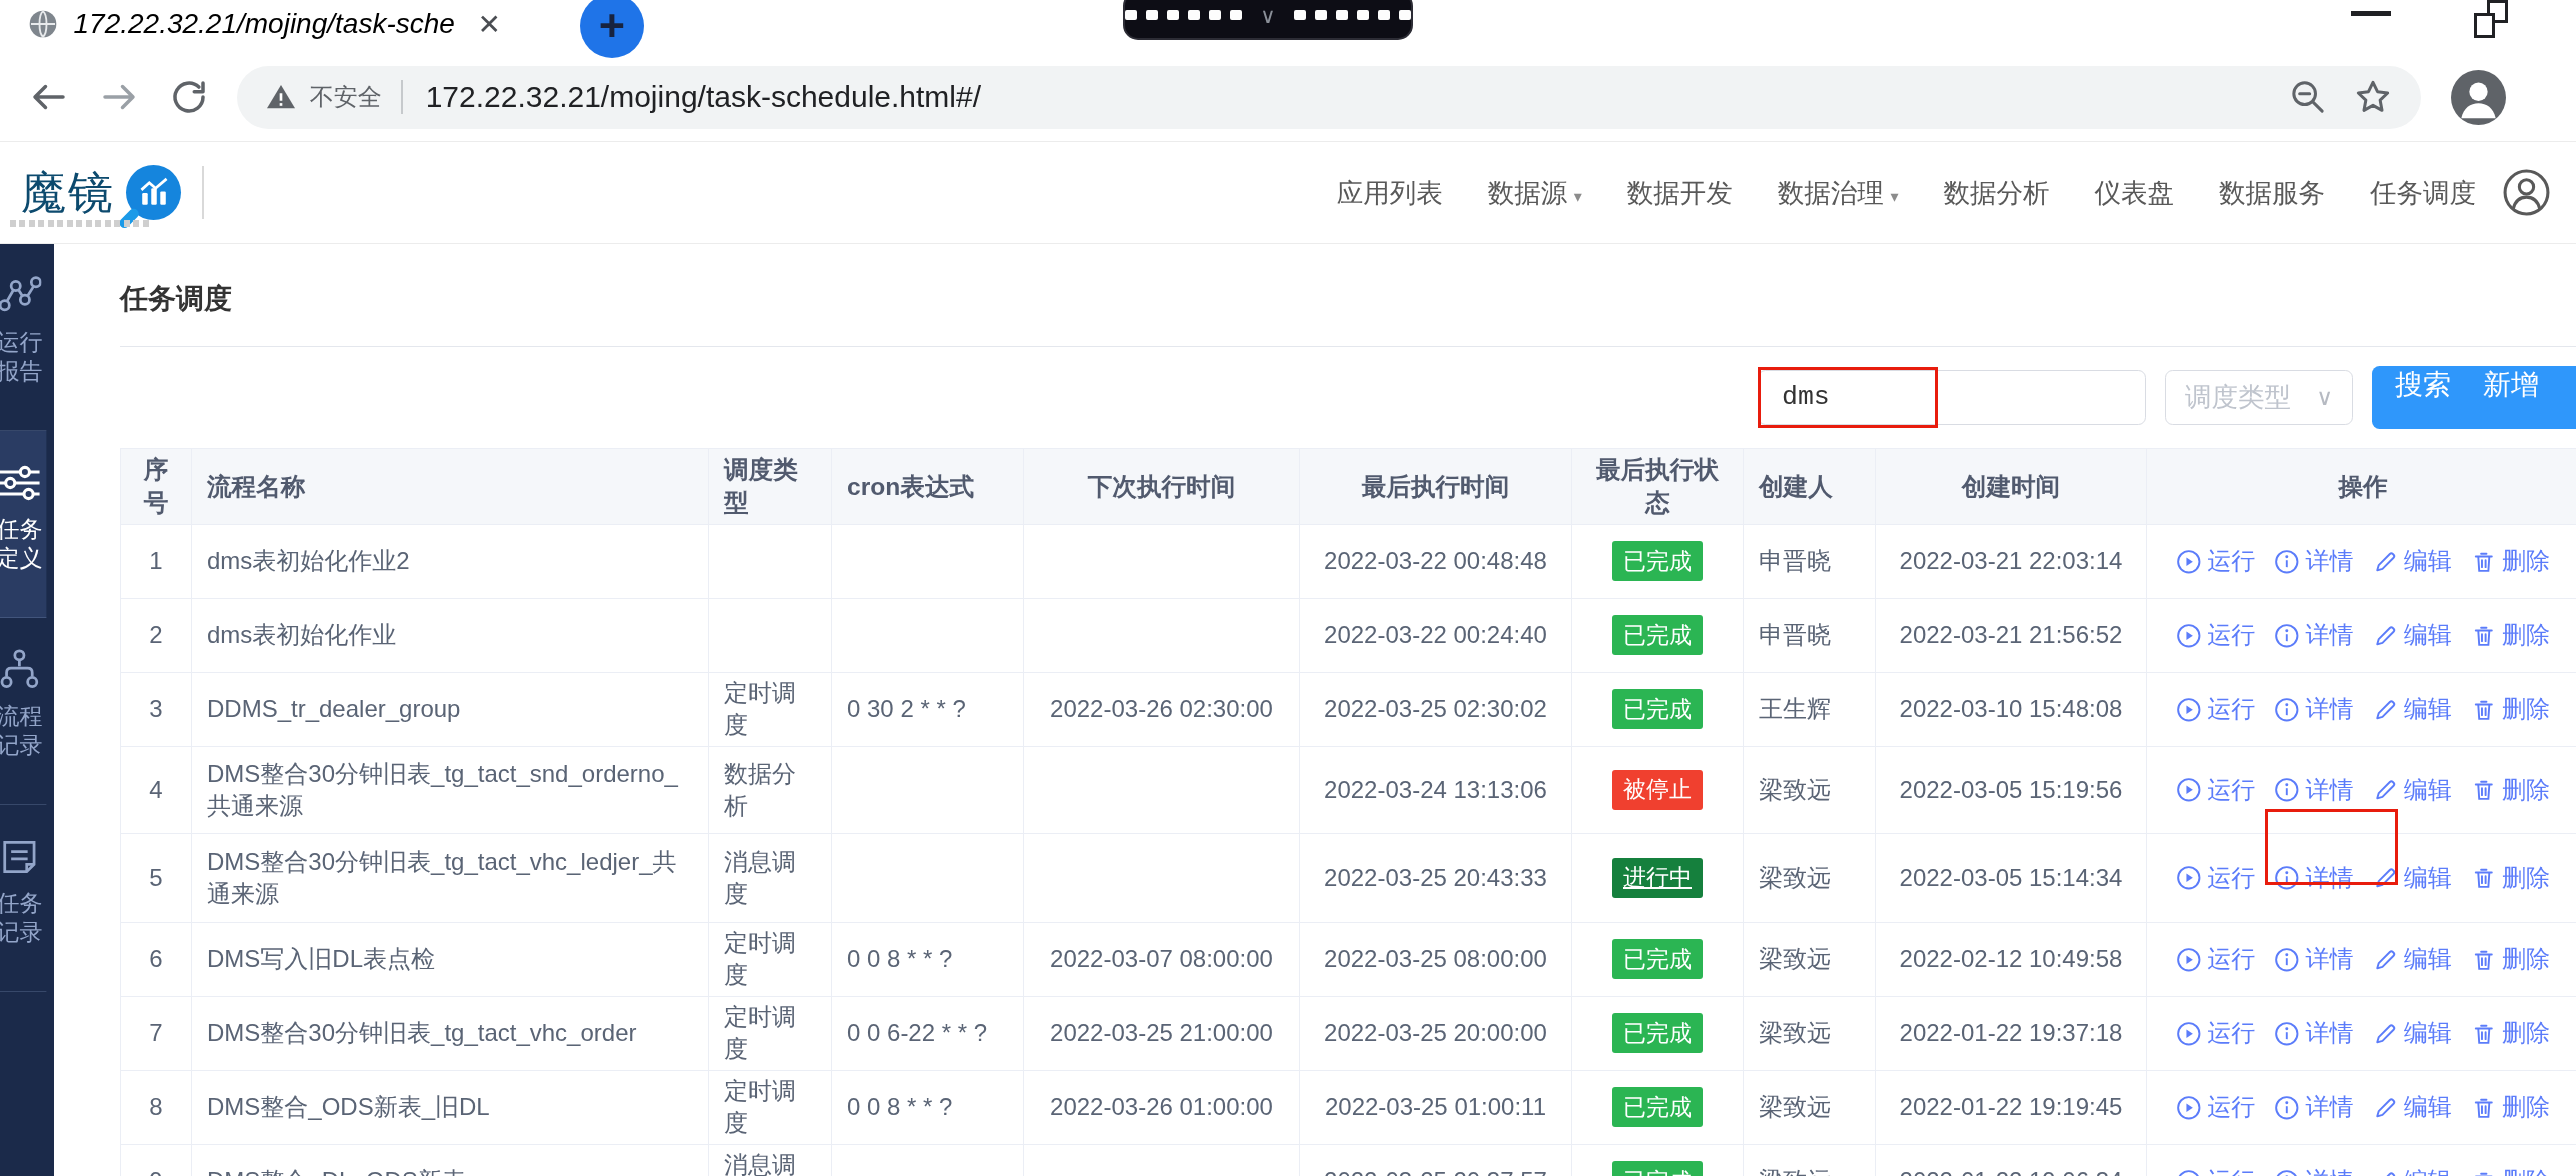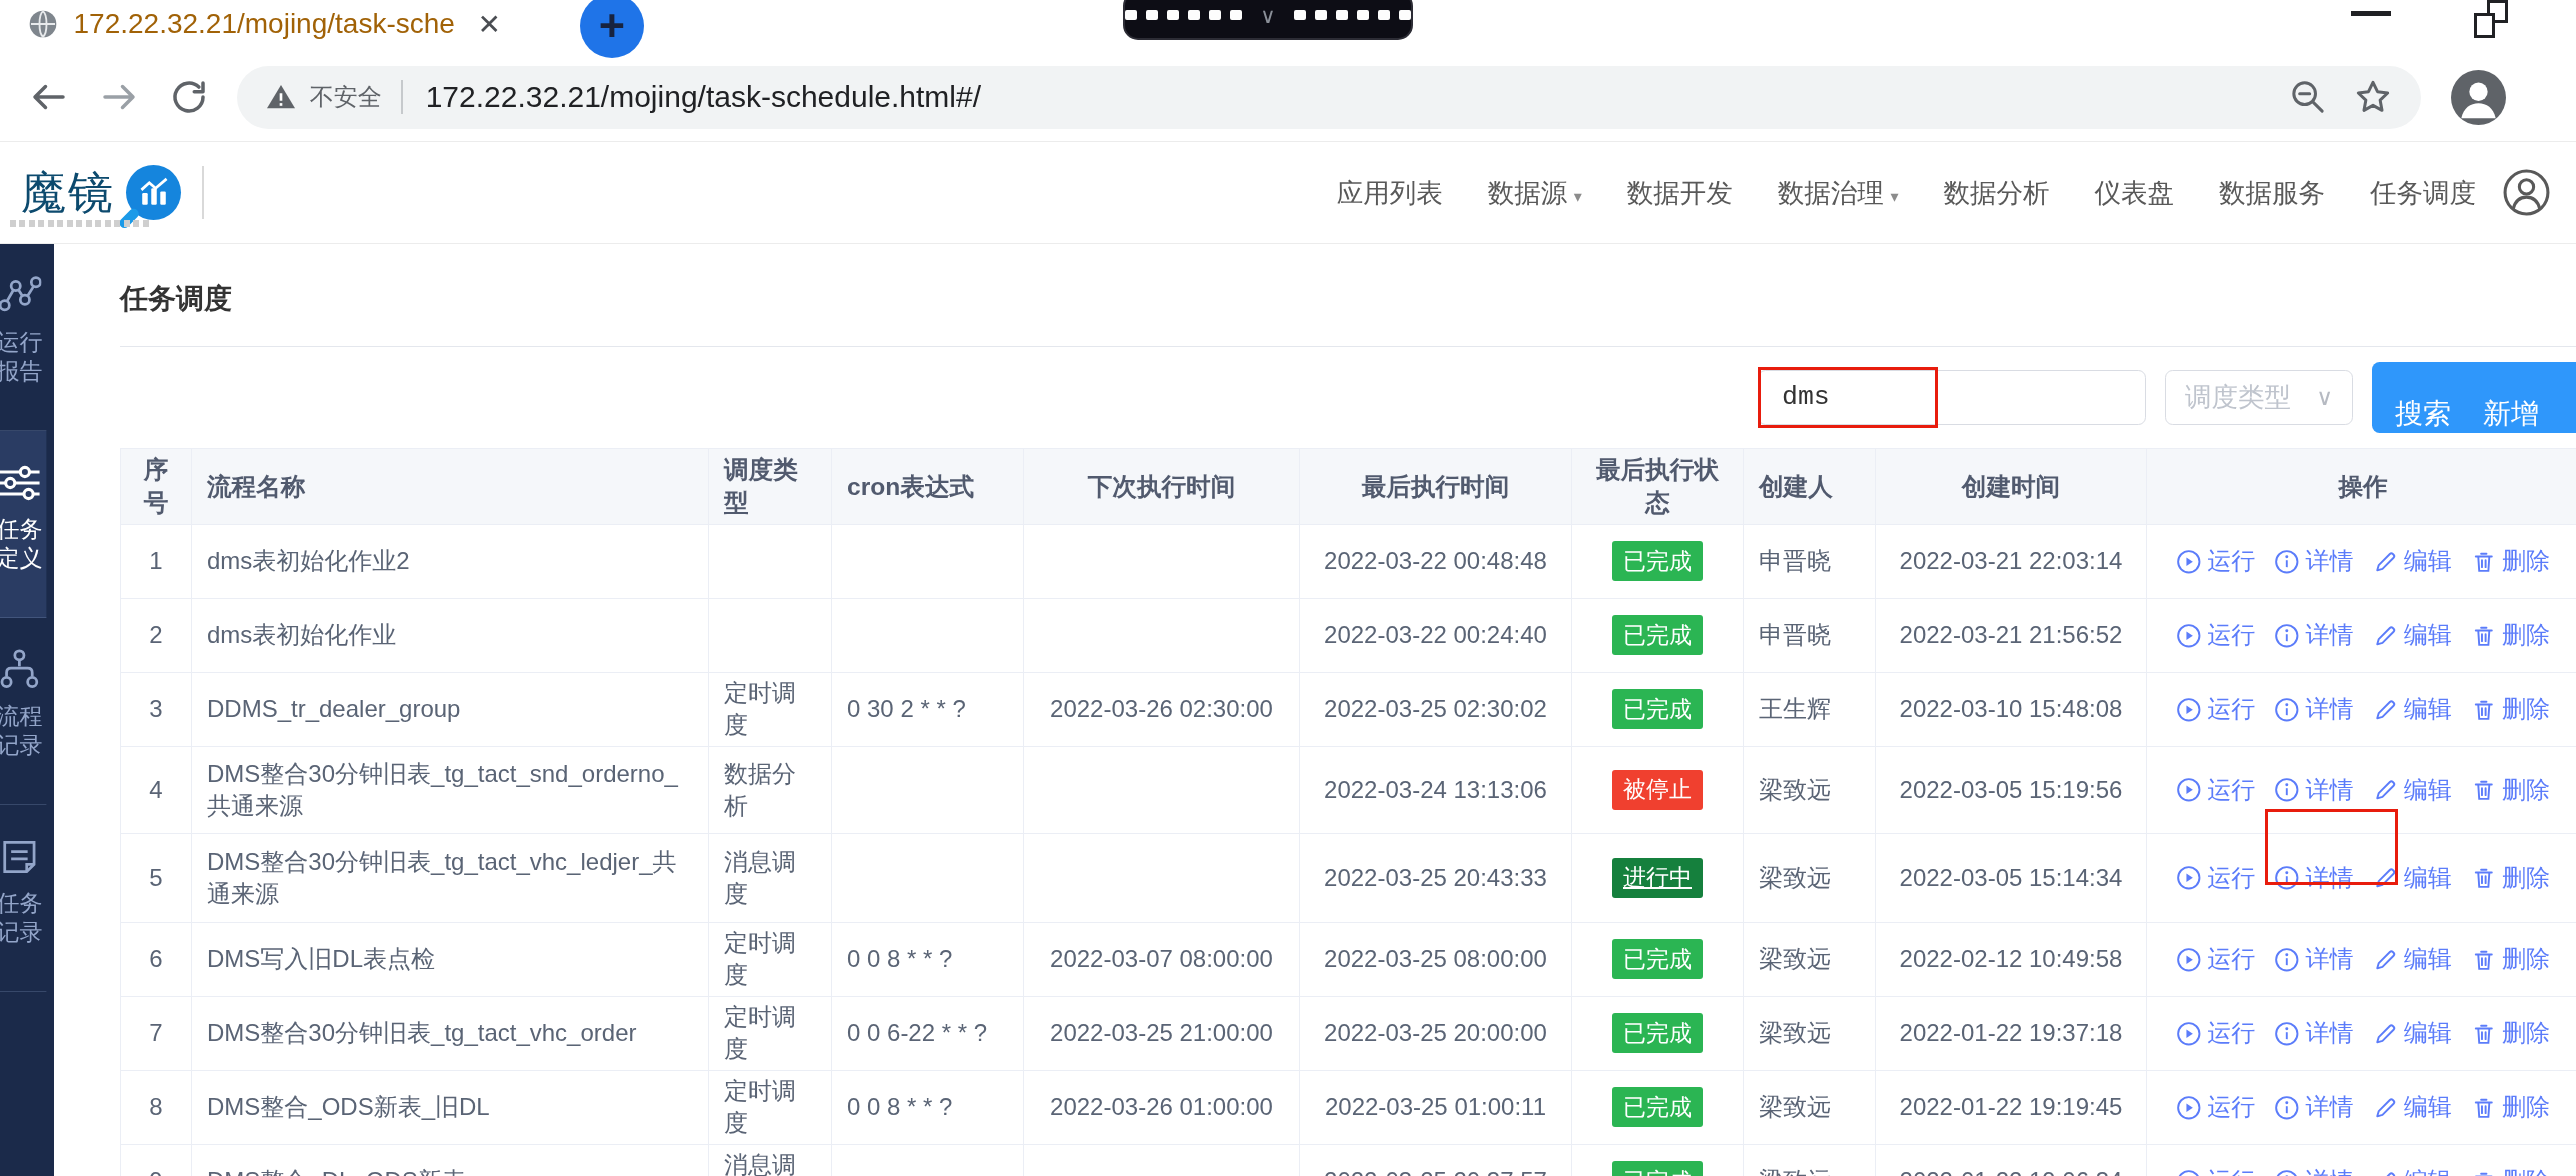--- a/index.html
+++ b/index.html
@@ -6,21 +6,21 @@
   html,body { margin:0; padding:0; }
   body {
     width:2576px; height:1176px; overflow:hidden; position:relative;
     background:#fff; font-family:"Liberation Sans","DejaVu Sans",sans-serif;
     color:#333;
   }
   
   .tabstrip { height:53px; position:relative; background:#fff; }
   .tab { position:absolute; left:26.5px; top:7.6px; display:flex; align-items:center; gap:15px; }
   .favicon { width:32px; height:32px; flex:none; }
-  .tab-title { font-size:28px; color:#a16207; white-space:nowrap; max-width:417px; overflow:hidden; }
+  .tab-title { font-size:28px; color:#000000; white-space:nowrap; max-width:417px; overflow:hidden;font-style:italic; }
   .tab-close { font-size:28px; color:#4a4d52; margin-left:7.6px; }
   .newtab-btn { position:absolute; left:580px; top:-5.7px; width:64px; height:64px; border-radius:50%;
     background:#1f74e8; color:#17233f; font-size:45px; font-weight:bold;
     display:flex; align-items:center; justify-content:center; }
   .share-pill { position:absolute; left:1123px; top:-9.5px; width:290px; height:49px;
     background:#0d0d15; border:2.8px solid #2c2c35; border-radius:15px;
     display:flex; align-items:center; justify-content:center; gap:8.5px; }
   .dash { width:18px; height:9.5px; background:#fdfdfd; border-radius:1.9px; }
   .share-chevron { color:#8a8f98; font-size:21px; margin:0 9.5px; line-height:1; }
   .win-min { position:absolute; left:2351px; top:11.4px; width:40px; height:4.7px; background:#202124; }
@@ -65,22 +65,22 @@
   .title-divider { height:0.9px; width:2462px; background:#e4e7ed; margin-top:30px; }
   
   .search-row { margin-top:23px; height:55px; display:flex; justify-content:flex-end; align-items:center; }
   .search-input { width:388px; height:55px; border:1.9px solid #d9dce3; border-radius:7.6px;
     font-size:26.5px; color:#333; padding:0 23px; outline:none; margin-right:19px;
     font-family:Liberation Mono, monospace; }
   .type-select { width:188px; height:55px; border:1.9px solid #d9dce3; border-radius:7.6px;
     display:flex; align-items:center; justify-content:space-between; padding:0 19px;
     color:#bfc4cd; font-size:26.5px; margin-right:19px; background:#fff; }
   .type-select .chev { font-size:23px; color:#b6bac2; }
-  .btn-group { width:204px; height:71px; background:#2f97fb; border-radius:7.6px 0 0 7.6px;
-    display:flex; align-items:flex-end; padding:0 23px; gap:32px; color:#fff; font-size:28px; }
+  .btn-group { width:204px; height:63px; background:#2f97fb; border-radius:7.6px 0 0 7.6px;
+    display:flex; align-items:flex-start; padding:0 23px; gap:32px; color:#fff; font-size:28px; }
   .btn { white-space:nowrap; }
   
   table.grid { margin-top:23px; border-collapse:collapse; table-layout:fixed; width:2459px;
     font-size:24px; color:#5a6475; }
   .grid th, .grid td { border:0.9px solid #ebeef5; overflow:hidden; }
   .grid thead th { background:#f5f7fa; height:76px; font-size:24.6px; font-weight:bold; color:#515a6e; padding:0 15px; }
   .grid tbody tr { height:74px; }
   .grid tbody tr:nth-child(4) { height:87px; }
   .grid tbody tr:nth-child(5) { height:89px; }
   .grid td { padding:0 15px; line-height:32px; }

